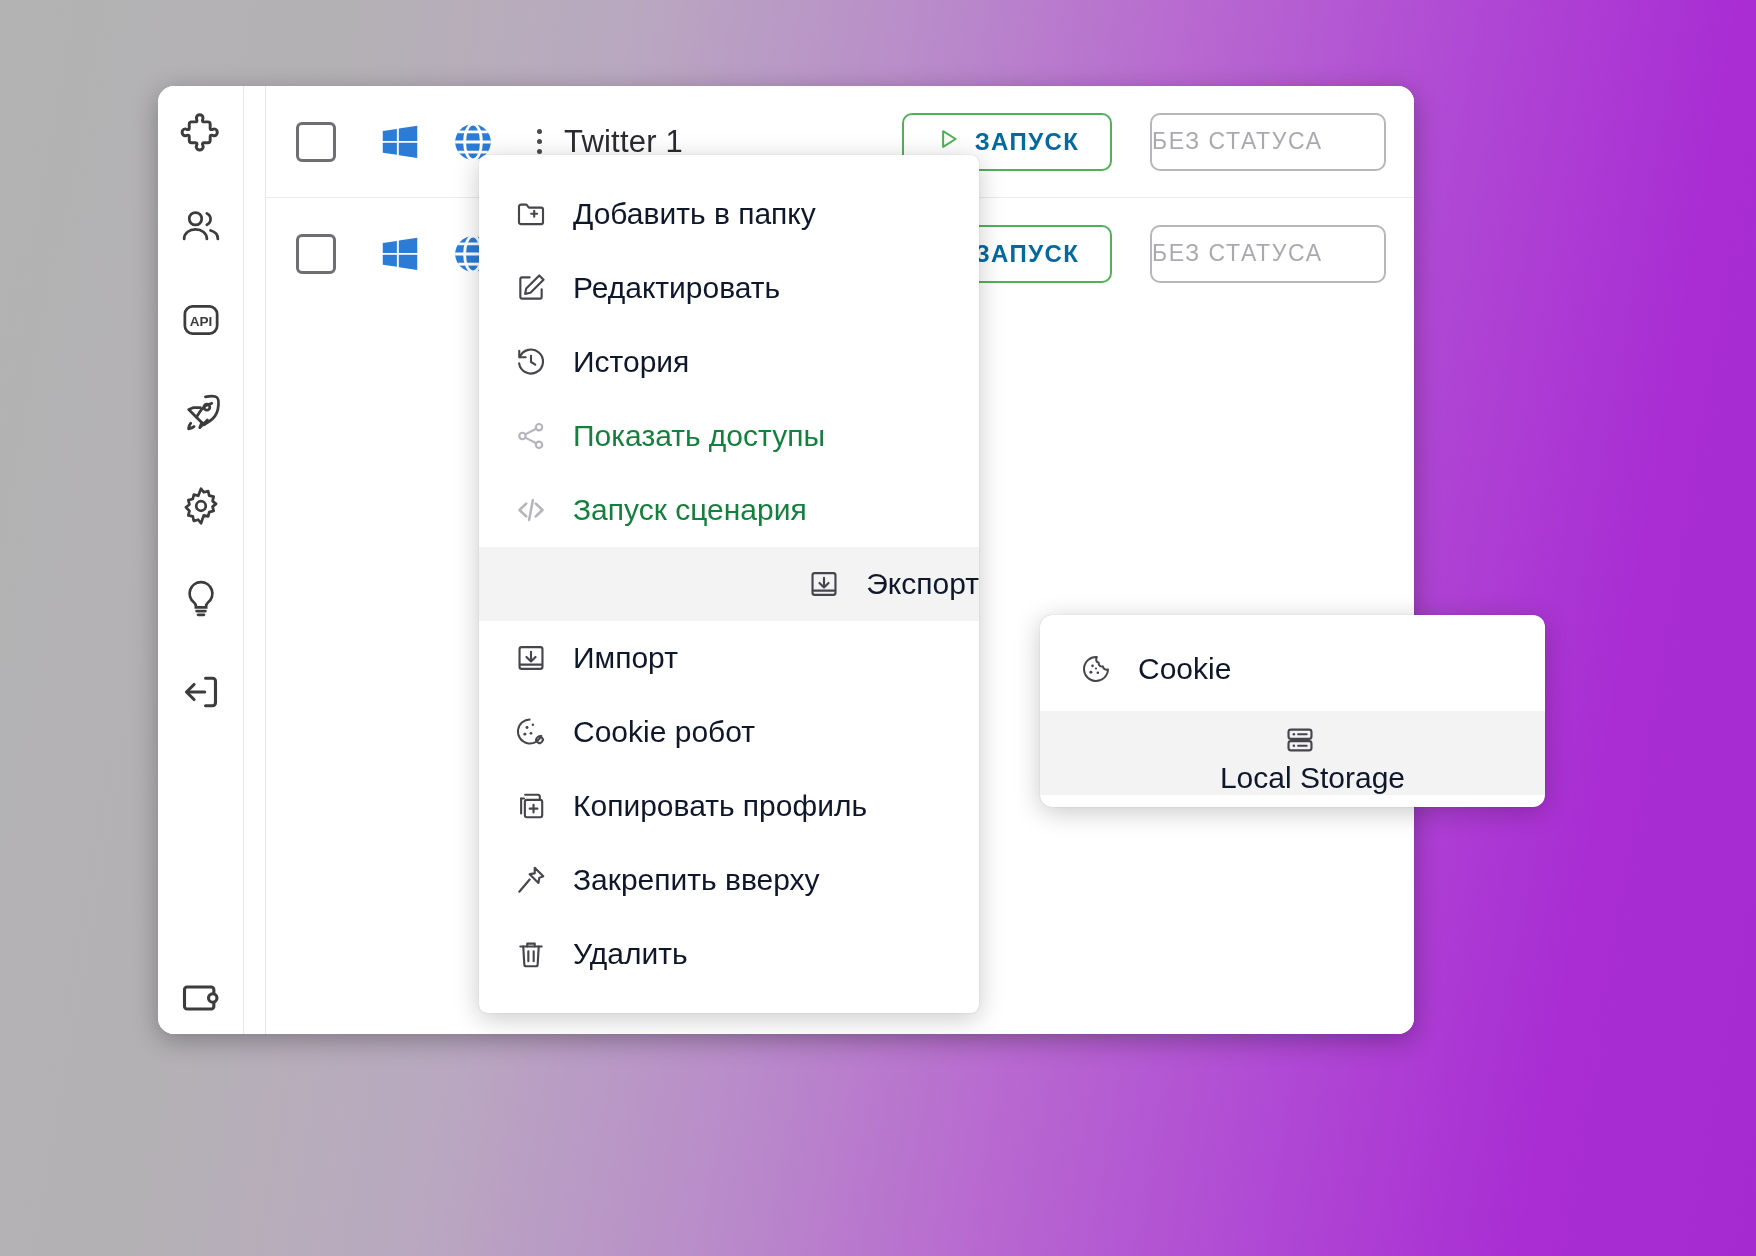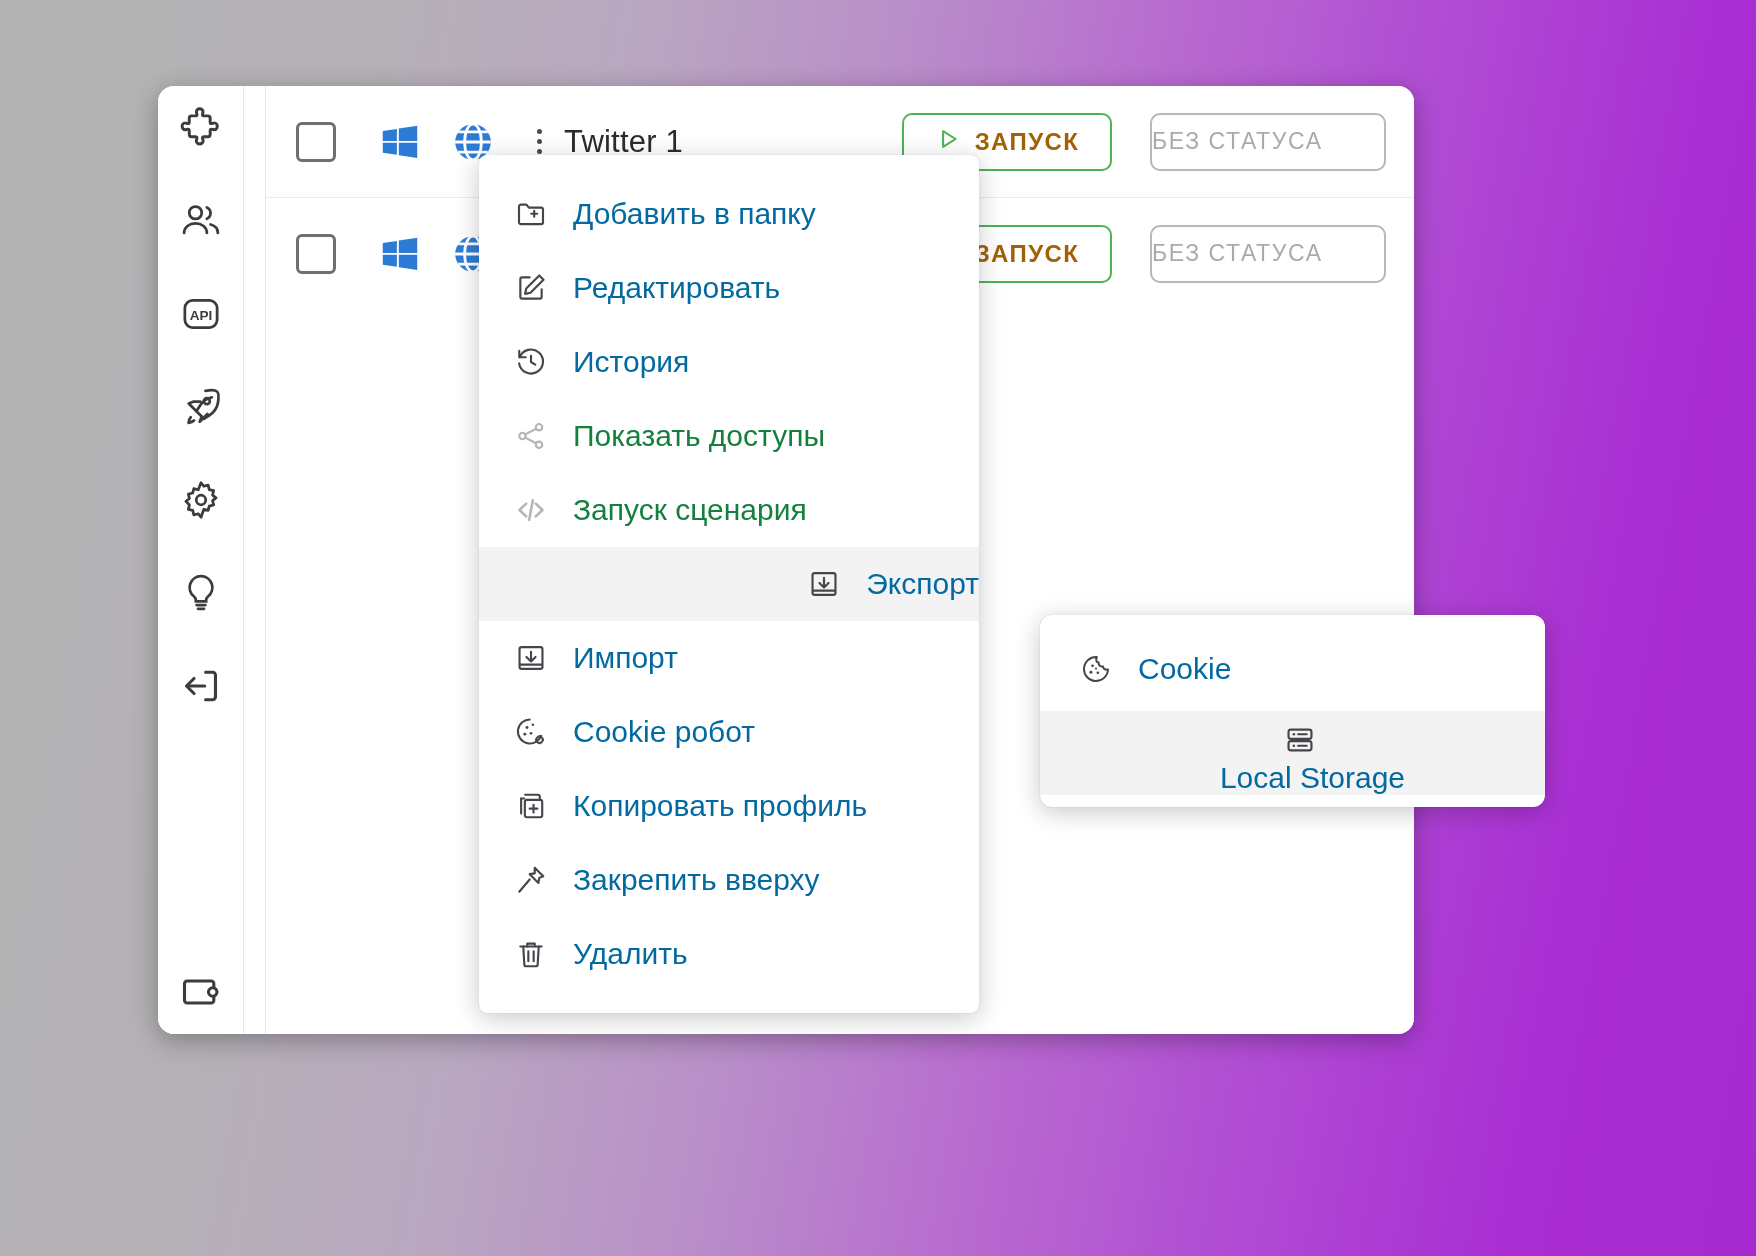--- a/index.html
+++ b/index.html
@@ -48,21 +48,21 @@
     flex-direction: column;
     align-items: center;
     padding-top: 14px;
     position: relative;
   }
 
   .rail-icon {
     width: 56px;
     height: 56px;
     display: flex;
-    align-items: center;
+    align-items: flex-end;
     justify-content: center;
     margin-bottom: 37px;
     color: #3c3c3c;
   }
   .rail-icon svg { display: block; }
 
   .rail-bottom {
     position: absolute;
     bottom: 14px;
     left: 0;
@@ -138,21 +138,21 @@
     align-items: center;
     gap: 38px;
     padding-right: 28px;
   }
 
   .btn-run {
     width: 210px;
     height: 58px;
     border: 2px solid #4fb254;
     border-radius: 10px;
-    color: #a16207;
+    color: #0369a1;
     background: #fff;
     display: flex;
     align-items: center;
     justify-content: center;
     gap: 14px;
     font-size: 24px;
     font-weight: bold;
     letter-spacing: 1.4px;
   }
 
@@ -181,21 +181,21 @@
     box-shadow: 0 5px 26px rgba(0,0,0,0.22), 0 0 1px rgba(0,0,0,0.25);
     padding: 22px 0 22px 0;
     z-index: 40;
   }
 
   .menu-item {
     height: 74px;
     display: flex;
     align-items: center;
     padding-left: 36px;
-    color: #0369a1;
+    color: #0f172a;
     font-size: 30px;
     white-space: nowrap;
   }
   .menu-item.disabled { color: #15803d; }
   .menu-item.active { background: #f3f3f4; justify-content: flex-end; }
 
   .menu-ico {
     width: 42px;
     flex: 0 0 42px;
     display: flex;

